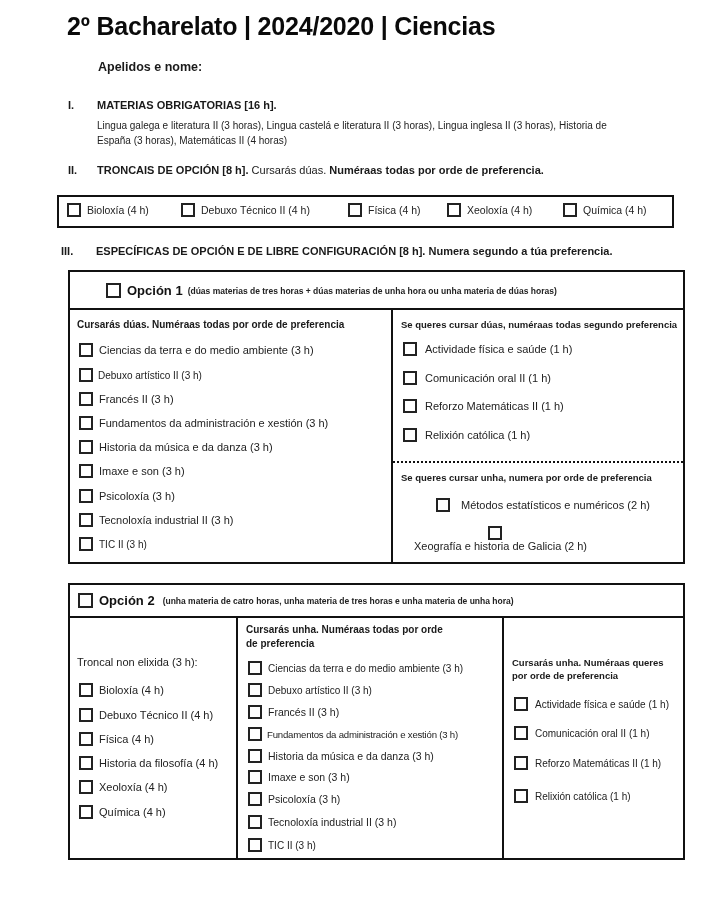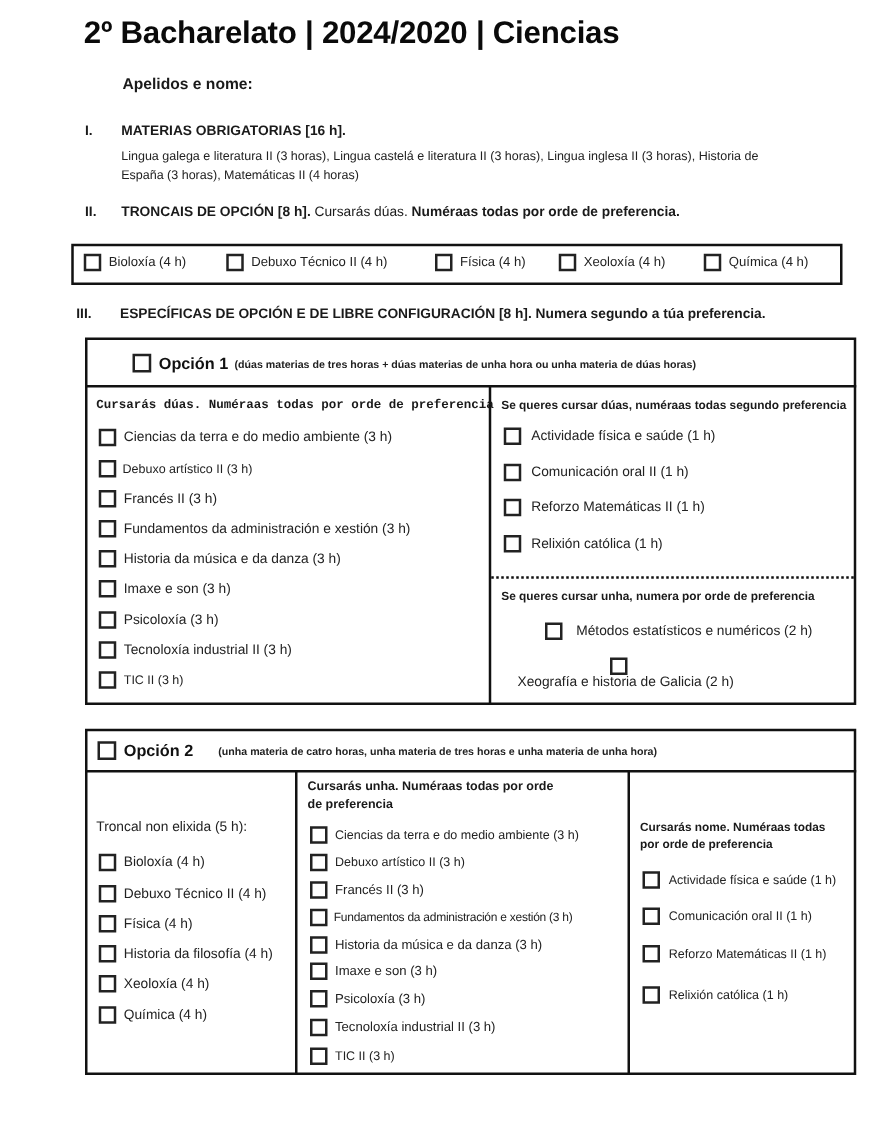--- a/index.html
+++ b/index.html
@@ -73,21 +73,21 @@
 <div class="hline" style="left:68px;top:308px;width:617px;"></div>
 <div class="vline" style="left:391px;top:308px;height:256px;"></div>
 <div class="dotline" style="left:393px;top:461px;width:290px;"></div>
 
 <div class="opthead" style="left:78px;top:283px;padding-left:28px;">
   <span class="cb" style="width:15px;height:15px;"></span>
   <span class="big">Opción 1</span>
   <span class="small">(dúas materias de tres horas + dúas materias de unha hora ou unha materia de dúas horas)</span>
 </div>
 
-<div class="colhead" style="left:77px;top:318px;font-size:10px;font-family:Liberation Mono, monospace;">Cursarás dúas. Numéraas todas por orde de preferencia</div>
+<div class="colhead" style="left:77px;top:318px;font-size:10px;">Cursarás dúas. Numéraas todas por orde de preferencia</div>
 <div class="colhead" style="left:401px;top:318px;">Se queres cursar dúas, numéraas todas segundo preferencia</div>
 
 <div class="row f11" style="left:79px;top:343px;">
     <span class="cb"></span>
     <span class="lbl">Ciencias da terra e do medio ambiente (3 h)</span>
   </div>
 <div class="row f10" style="left:79px;top:368px;">
     <span class="cb"></span>
     <span class="lbl" style="margin-left:5px;">Debuxo artístico II (3 h)</span>
   </div>
@@ -148,24 +148,24 @@
   </div>
 
 <div class="abs box" style="left:68px;top:583px;width:617px;height:277px;"></div>
 <div class="hline" style="left:68px;top:616px;width:617px;"></div>
 <div class="vline" style="left:236px;top:616px;height:244px;"></div>
 <div class="vline" style="left:502px;top:616px;height:244px;"></div>
 
 <div class="opthead" style="left:78px;top:593px;">
   <span class="cb" style="width:15px;height:15px;"></span>
   <span class="big">Opción 2</span>
-  <span class="small" style="margin-left:20px;">(unha materia de catro horas, unha materia de tres horas e unha materia de unha hora)</span>
-</div>
-
-<div class="abs f11" style="left:77px;top:656px;color:#222;white-space:nowrap;">Troncal non elixida (5 h):</div>
+  <span class="small" style="margin-left:8px;">(unha materia de catro horas, unha materia de tres horas e unha materia de unha hora)</span>
+</div>
+
+<div class="abs f11" style="left:77px;top:656px;color:#222;white-space:nowrap;">Troncal non elixida (3 h):</div>
 <div class="row f11" style="left:79px;top:683px;">
     <span class="cb"></span>
     <span class="lbl">Bioloxía (4 h)</span>
   </div>
 <div class="row f11" style="left:79px;top:708px;">
     <span class="cb"></span>
     <span class="lbl">Debuxo Técnico II (4 h)</span>
   </div>
 <div class="row f11" style="left:79px;top:732px;">
     <span class="cb"></span>
@@ -216,21 +216,21 @@
   </div>
 <div class="row f105" style="left:248px;top:815px;">
     <span class="cb"></span>
     <span class="lbl">Tecnoloxía industrial II (3 h)</span>
   </div>
 <div class="row f10" style="left:248px;top:838px;">
     <span class="cb"></span>
     <span class="lbl">TIC II (3 h)</span>
   </div>
 
-<div class="colhead" style="left:512px;top:656px;">Cursarás nome. Numéraas todas</div>
+<div class="colhead" style="left:512px;top:656px;">Cursarás unha. Numéraas queres</div>
 <div class="colhead" style="left:512px;top:669px;">por orde de  preferencia</div>
 <div class="row f10" style="left:514px;top:697px;">
     <span class="cb"></span>
     <span class="lbl" style="margin-left:7px;">Actividade física e saúde (1 h)</span>
   </div>
 <div class="row f10" style="left:514px;top:726px;">
     <span class="cb"></span>
     <span class="lbl" style="margin-left:7px;">Comunicación oral II (1 h)</span>
   </div>
 <div class="row f10" style="left:514px;top:756px;">

